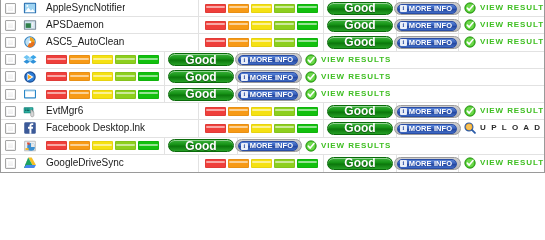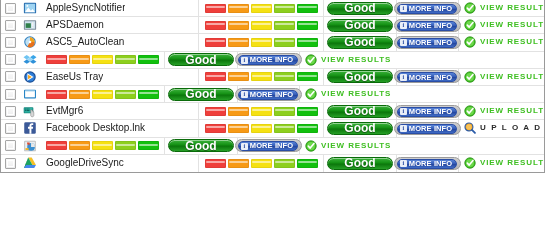--- a/index.html
+++ b/index.html
@@ -408,23 +408,20 @@
           <div class="cbox"></div>
         </div>
         <div class="cell-icon">
           <svg class="appicon" viewBox="0 0 16 16" xmlns="http://www.w3.org/2000/svg">
             <circle cx="8" cy="8" r="6.6" fill="#1a4e96"></circle>
             <circle cx="8" cy="8" r="5.2" fill="#2f7fd8"></circle>
             <path d="M5 3.6 L12 8 L5 12.4 Z" fill="#ffffff"></path>
             <path d="M5.8 5.4 L10 8 L5.8 10.6 Z" fill="#f6a51d"></path>
           </svg>
         </div>
-        <div class="cell-name">
-          <span class="name-text">EaseUs Tray</span>
-        </div>
         <div class="cell-bars">
           <span class="seg" style="background:linear-gradient(180deg,#ef3f3b 0%, #ef3f3b 45%, #ef3f3b 100%);"></span>
           <span class="seg" style="background:linear-gradient(180deg,#f79a16 0%, #f79a16 45%, #f79a16 100%);"></span>
           <span class="seg" style="background:linear-gradient(180deg,#f5e113 0%, #f5e113 45%, #f5e113 100%);"></span>
           <span class="seg" style="background:linear-gradient(180deg,#8dcf1e 0%, #8dcf1e 45%, #8dcf1e 100%);"></span>
           <span class="seg" style="background:linear-gradient(180deg,#12c00e 0%, #12c00e 45%, #12c00e 100%);"></span>
         </div>
         <div class="cell-status">
           <div class="badge">
             <span class="badge-text">Good</span>

